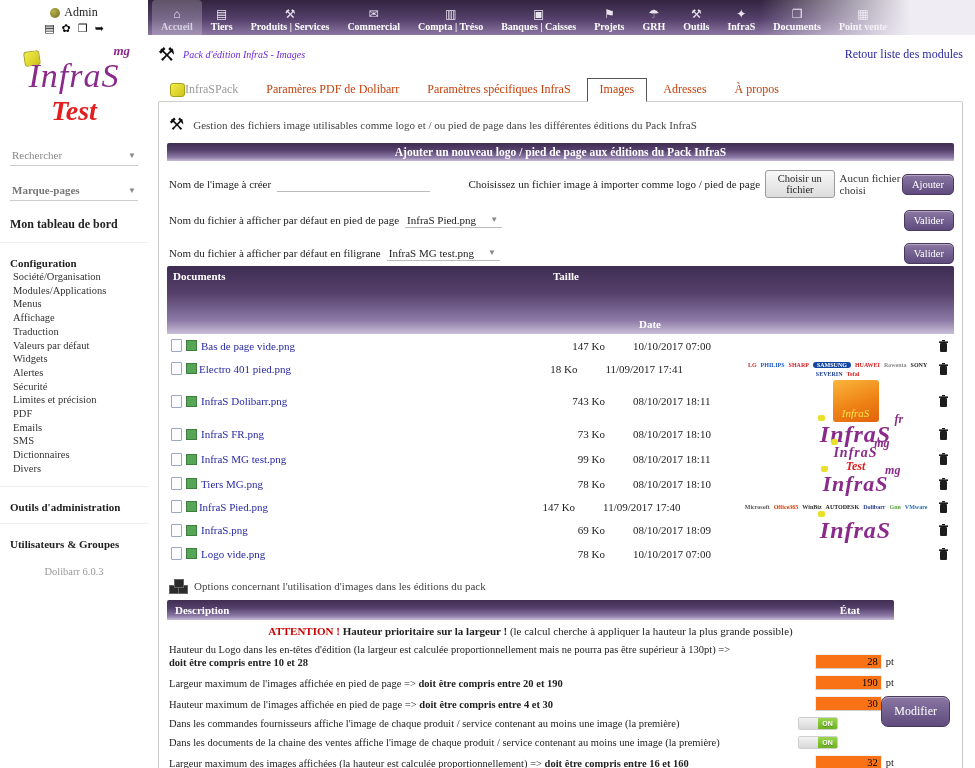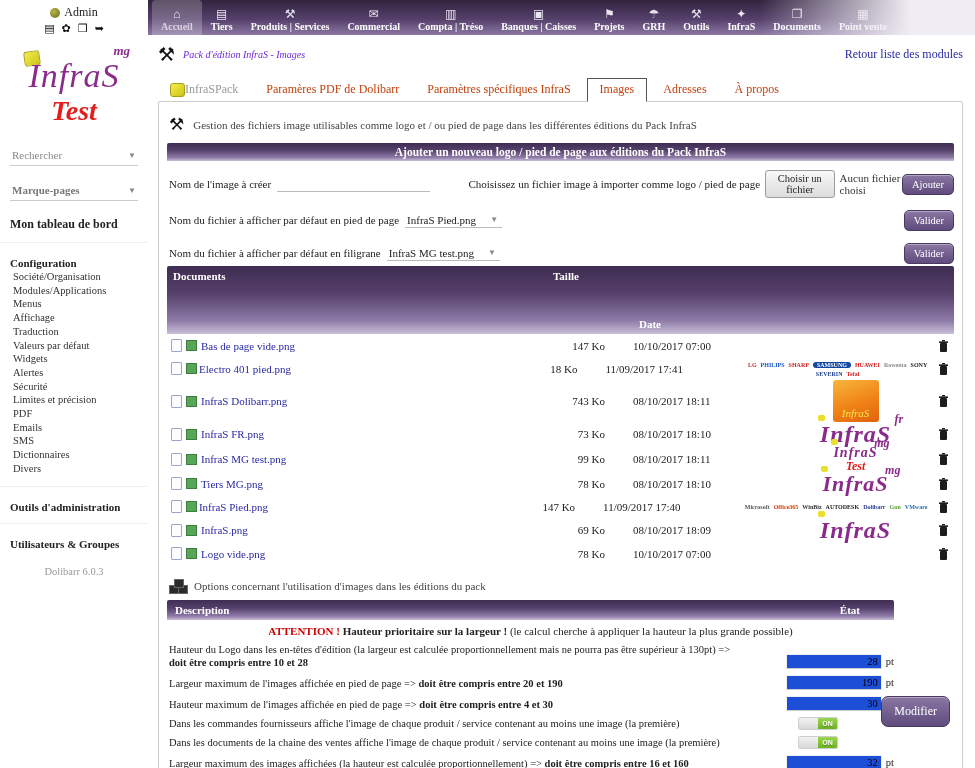--- a/index.html
+++ b/index.html
@@ -112,21 +112,21 @@
   .opt-table{margin-right:60px;}
   .opt-head{display:flex;justify-content:space-between;background:linear-gradient(#3f2d52,#55406b 40%,#8d7aa6 80%,#c9bed8);
             color:#fff;font-size:11px;font-weight:bold;padding:4px 8px;border-radius:2px 2px 0 0;}
   .attention{text-align:center;font-size:11px;padding:5px 0 3px 0;color:#222;}
   .attention .red{color:#cc0000;font-weight:bold;}
   .attention .b{font-weight:bold;}
   .orow{display:flex;align-items:flex-end;font-size:10.5px;color:#222;padding:3px 0;}
   .orow .odesc{flex:1;padding-left:2px;line-height:13px;max-width:640px;}
   .orow .odesc .b{font-weight:bold;}
   .ostate{width:150px;display:flex;justify-content:flex-end;align-items:center;gap:4px;}
-  .numbox{width:96px;text-align:right;border:1px solid #f0f0f0;border-bottom:1px solid #ccc;background:#1d4ed8;
+  .numbox{width:67px;text-align:right;border:1px solid #f0f0f0;border-bottom:1px solid #ccc;background:#f97316;
           font-size:10.5px;padding:1px 3px;box-sizing:border-box;font-family:inherit;}
   .unit{font-size:10.5px;}
   .toggle{width:40px;height:13px;border-radius:2px;display:flex;overflow:hidden;cursor:pointer;border:1px solid #cfcfcf;box-sizing:border-box;}
   .toggle .half{flex:1;display:flex;align-items:center;justify-content:center;font-size:7px;font-weight:bold;font-family:"Liberation Sans",sans-serif;}
   .toggle.on .l{background:linear-gradient(#f2f2f2,#d8d8d8);}
   .toggle.on .r{background:linear-gradient(#9ad64e,#6cb320);color:#fff;text-shadow:0 1px 1px rgba(0,0,0,.3);}
   .modify-btn{position:absolute;right:4px;top:96px;font-size:12px;padding:7px 12px;border-radius:7px;}
 </style>
 </head>
 <body>

